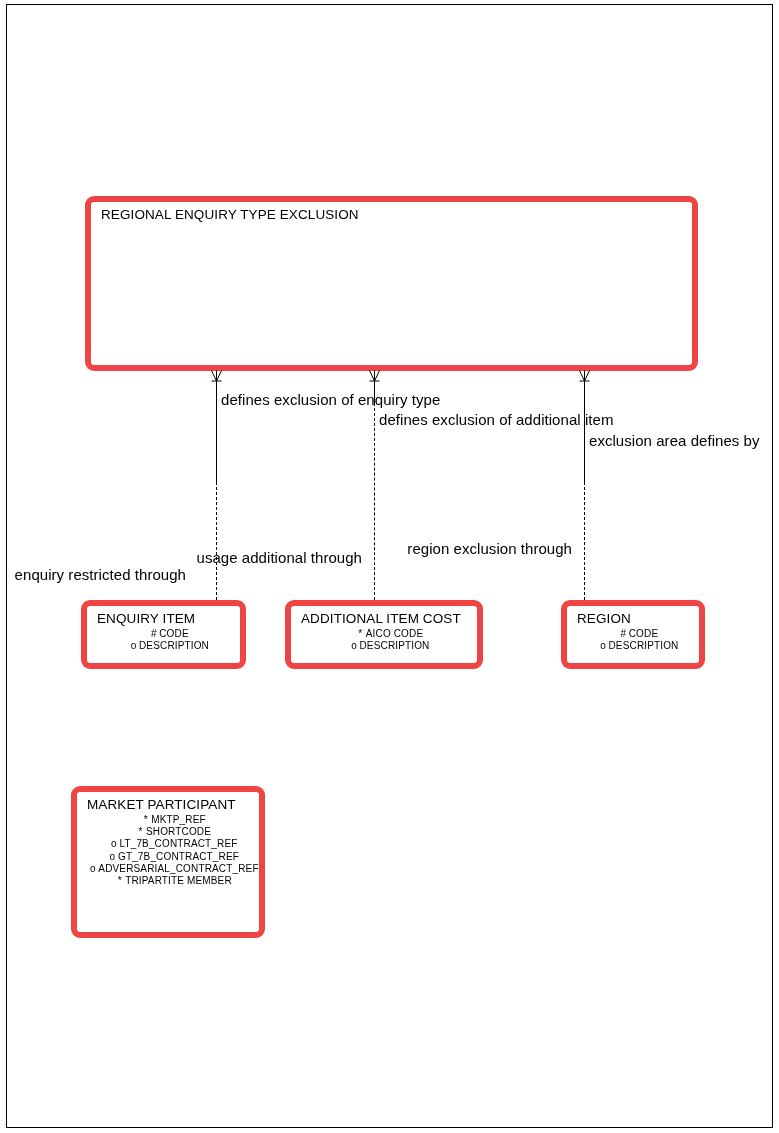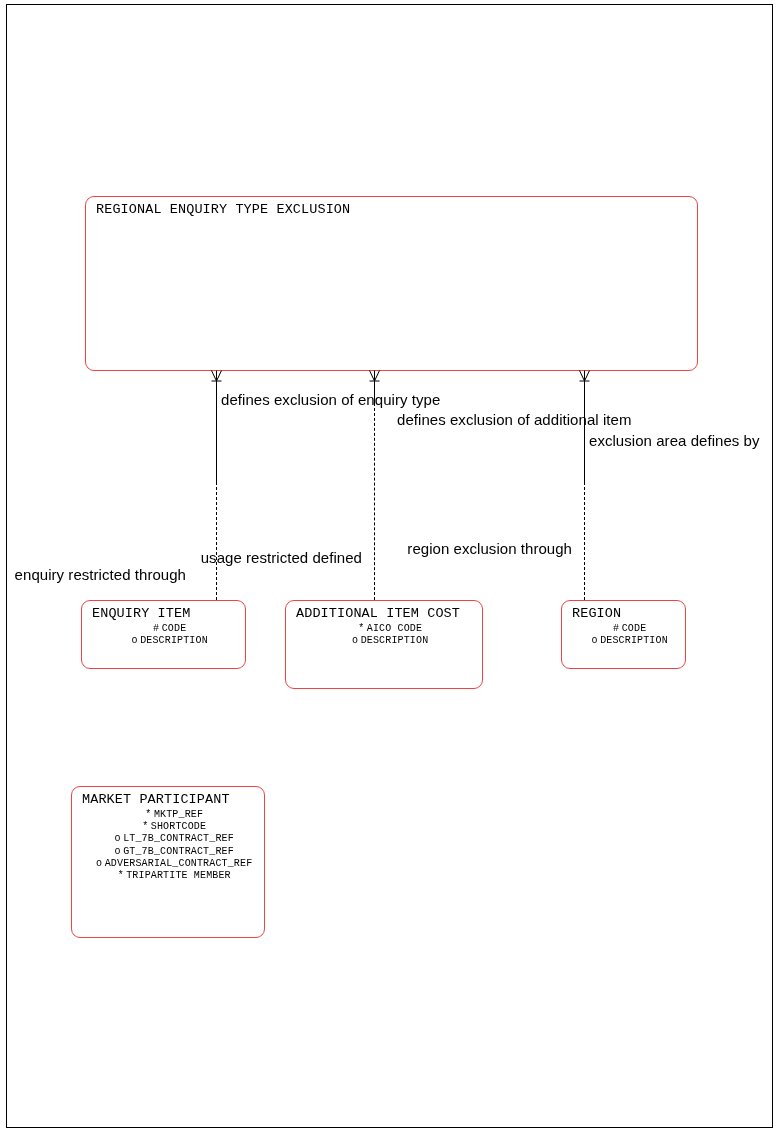--- a/index.html
+++ b/index.html
@@ -27,25 +27,24 @@
     width: 767px;
     height: 1124px;
     border: 1px solid #000000;
     box-sizing: border-box;
   }
 
   
   .entity {
     position: absolute;
     box-sizing: border-box;
-    border: 1px solid #ef4444;
+    border: 6px solid #ef4444;
     border-radius: 9px;
     background: #ffffff;
     overflow: hidden;
-    font-family: Liberation Mono, monospace;
   }
   .entity-title {
     position: absolute;
     left: 10px;
     top: 5px;
     font-size: 13.5px;
     line-height: 15px;
     letter-spacing: 0.1px;
     white-space: nowrap;
   }
@@ -141,55 +140,55 @@
   <div class="conn dashed" style="left:216px; top:482px; height:118px;"></div>
 
   <div class="conn solid" style="left:374px; top:381px; height:22px;"></div>
   <div class="conn dashed" style="left:374px; top:403px; height:197px;"></div>
 
   <div class="conn solid" style="left:584px; top:381px; height:101px;"></div>
   <div class="conn dashed" style="left:584px; top:482px; height:118px;"></div>
 
   <div class="rel-label" style="left:221px; top:393px;">defines exclusion of enquiry type</div>
 
-  <div class="rel-label" style="left:397px; top:413px;">defines exclusion of additional item</div>
+  <div class="rel-label" style="left:379px; top:413px;">defines exclusion of additional item</div>
 
   <div class="rel-label" style="left:589px; top:434px;">exclusion area defines by</div>
 
   <div class="rel-label right-align" style="left:0px; top:568px; width:186px;">enquiry restricted through</div>
 
-  <div class="rel-label right-align" style="left:150px; top:551px; width:212px;">usage restricted defined</div>
+  <div class="rel-label right-align" style="left:150px; top:551px; width:212px;">usage additional through</div>
 
   <div class="rel-label right-align" style="left:380px; top:542px; width:192px;">region exclusion through</div>
 
   <div class="entity" id="ent-enquiry" style="left:81px; top:600px; width:165px; height:69px;">
     <div class="entity-title">ENQUIRY ITEM</div>
     <div class="attr-list">
       <div class="attr">
         <span class="mark">#</span><span>CODE</span>
       </div>
       <div class="attr">
         <span class="mark">o</span><span>DESCRIPTION</span>
       </div>
     </div>
   </div>
 
-  <div class="entity" id="ent-aico" style="left:285px; top:600px; width:198px; height:89px;">
+  <div class="entity" id="ent-aico" style="left:285px; top:600px; width:198px; height:69px;">
     <div class="entity-title">ADDITIONAL ITEM COST</div>
     <div class="attr-list">
       <div class="attr">
         <span class="mark">*</span><span>AICO CODE</span>
       </div>
       <div class="attr">
         <span class="mark">o</span><span>DESCRIPTION</span>
       </div>
     </div>
   </div>
 
-  <div class="entity" id="ent-region" style="left:561px; top:600px; width:125px; height:69px;">
+  <div class="entity" id="ent-region" style="left:561px; top:600px; width:144px; height:69px;">
     <div class="entity-title">REGION</div>
     <div class="attr-list">
       <div class="attr">
         <span class="mark">#</span><span>CODE</span>
       </div>
       <div class="attr">
         <span class="mark">o</span><span>DESCRIPTION</span>
       </div>
     </div>
   </div>

